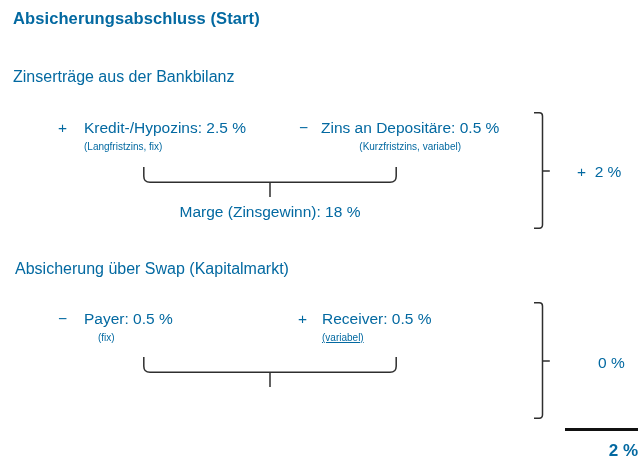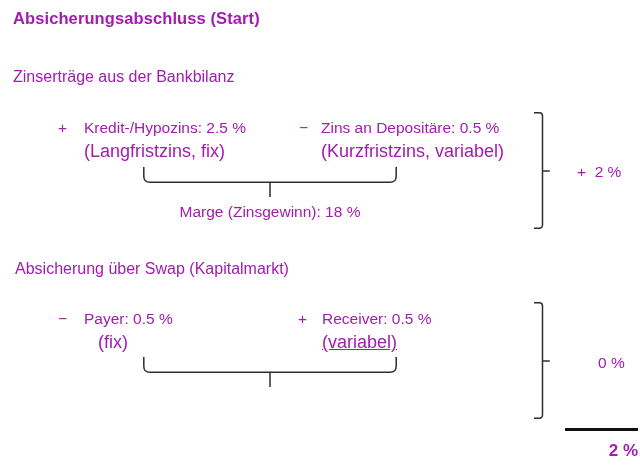--- a/index.html
+++ b/index.html
@@ -2,30 +2,30 @@
 <html><head>
 <meta charset="utf-8">
 <style>
   html, body { margin: 0; padding: 0; background: #fff; }
   .canvas {
     position: relative;
     width: 640px;
     height: 475px;
     background: #ffffff;
     font-family: "Liberation Sans", sans-serif;
-    color: #a21caf;
+    color: #0369a1;
     overflow: hidden;
   }
   .abs { position: absolute; }
   .title { font-size: 16.5px; font-weight: 700; letter-spacing: 0.1px; }
   .heading { font-size: 16px; }
   .item .row { display: flex; align-items: baseline; }
   .sign { font-size: 15.5px; flex: 0 0 auto; }
   .lbl { font-size: 15.5px; white-space: nowrap; }
-  .note { font-size: 18px; margin-top: 4px; white-space: nowrap; }
+  .note { font-size: 10px; margin-top: 4px; white-space: nowrap; }
   .result { font-size: 15.5px; text-align: center; white-space: nowrap; }
   .bracket-val { font-size: 15.5px; white-space: pre; }
   .total-val { font-size: 17px; font-weight: 700; text-align: right; }
   .sum-line { background: #111111; height: 3px; }
   svg { display: block; }
 </style>
 </head>
 <body>
 
 <div class="canvas">

